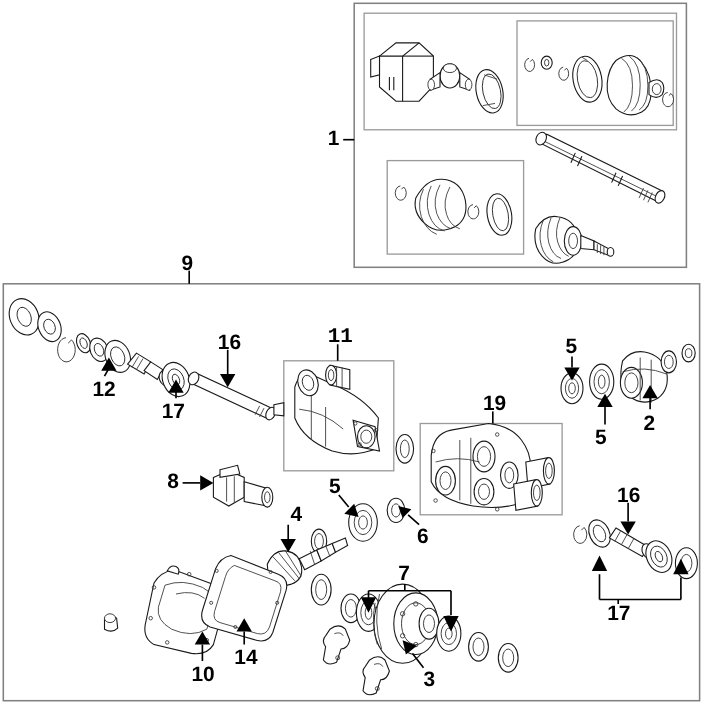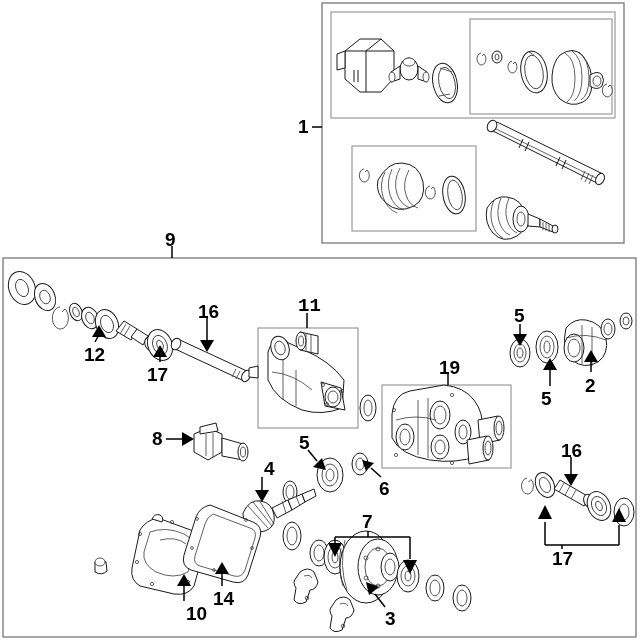--- a/index.html
+++ b/index.html
@@ -442,18 +442,18 @@
   <div class="callout" style="left:439px; top:358px;">19</div>
   <div class="callout" style="left:152px; top:429px;">8</div>
   <div class="callout" style="left:299px; top:433px;">5</div>
   <div class="callout" style="left:379px; top:479px;">6</div>
   <div class="callout" style="left:264px; top:459px;">4</div>
   <div class="callout" style="left:514px; top:306px;">5</div>
   <div class="callout" style="left:541px; top:389px;">5</div>
   <div class="callout" style="left:585px; top:376px;">2</div>
   <div class="callout" style="left:561px; top:441px;">16</div>
   <div class="callout" style="left:552px; top:549px;">17</div>
-  <div class="callout" style="left:174px; top:604px;margin-left:12px;">10</div>
+  <div class="callout" style="left:174px; top:604px;">10</div>
   <div class="callout" style="left:213px; top:589px;">14</div>
   <div class="callout" style="left:362px; top:512px;">7</div>
   <div class="callout" style="left:385px; top:609px;">3</div>
 
 </div>
 
 </body></html>

